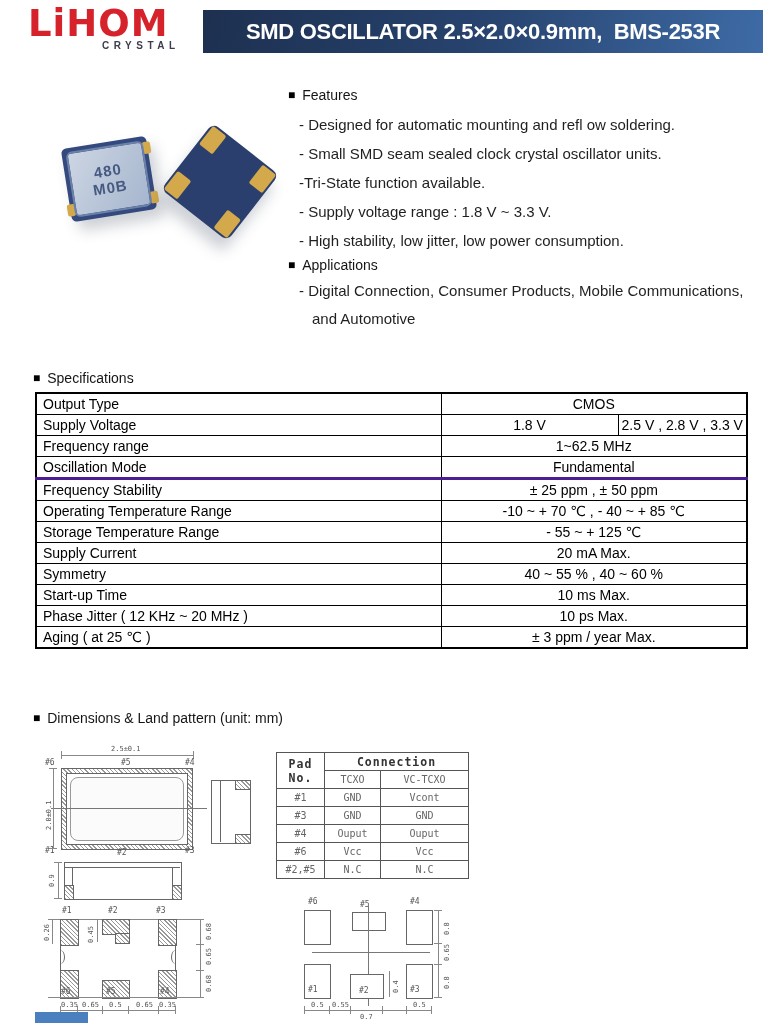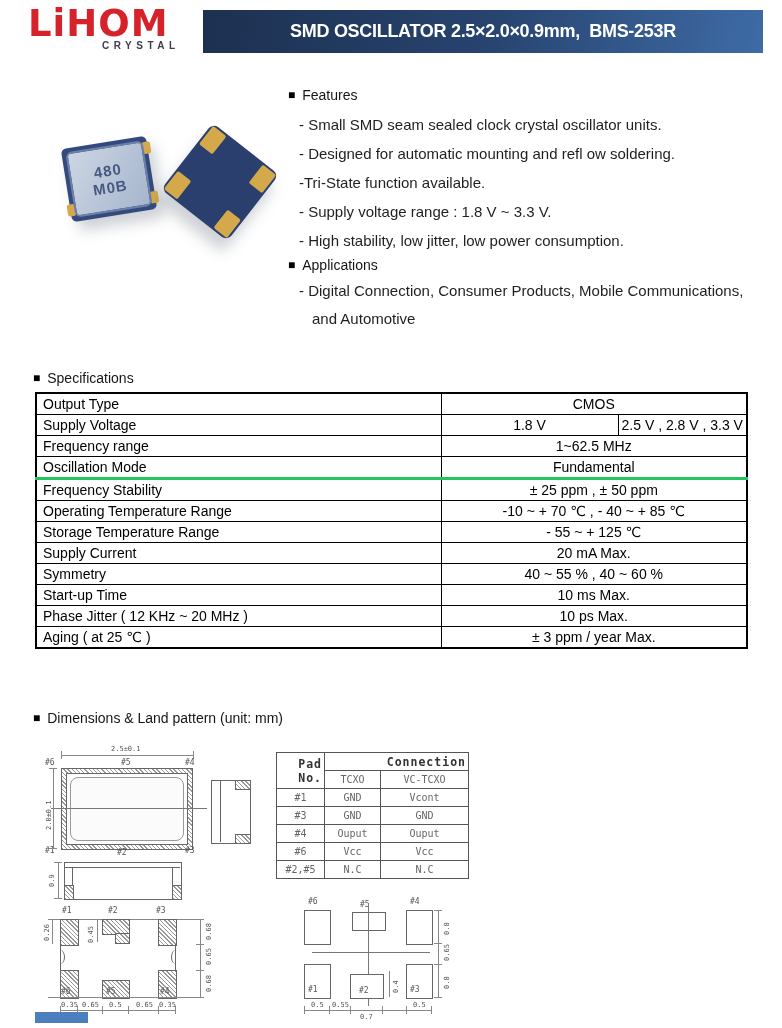--- a/index.html
+++ b/index.html
@@ -7,21 +7,21 @@
         font-family:"Liberation Sans","DejaVu Sans",sans-serif;color:#1c1c1c;}
   .abs{position:absolute;}
 
   
   #logo-text{left:28px;top:2px;font-size:37px;font-weight:bold;color:#d6232b;letter-spacing:1px;
              font-family:"DejaVu Sans",sans-serif;}
   #logo-sub{left:102px;top:40px;font-size:10px;font-weight:bold;letter-spacing:4.5px;color:#3d3d4d;}
   #banner{left:203px;top:10px;width:560px;height:43px;
           background:linear-gradient(100deg,#1d3050 0%,#27436e 50%,#3e6ba6 100%);
           display:flex;align-items:center;justify-content:center;}
-  #banner-title{color:#ffffff;font-size:18px;font-weight:bold;white-space:pre;letter-spacing:-0.3px;}
+  #banner-title{color:#ffffff;font-size:22px;font-weight:bold;white-space:pre;letter-spacing:-0.3px;}
 
   
   #chip-top{left:66px;top:142px;width:86px;height:74px;background:#34497e;border-radius:5px;
             transform:rotate(-9deg);box-shadow:6px 10px 14px rgba(60,70,90,.25);}
   #chip-top .lid{position:absolute;left:4px;top:4px;right:4px;bottom:4px;border-radius:6px;
             background:linear-gradient(125deg,#ccd5e3,#a6b6ce);border:2px solid #6c81a8;
             display:flex;flex-direction:column;align-items:center;justify-content:center;}
   #chip-top .mark{color:#465980;font-weight:bold;font-size:15px;line-height:17px;letter-spacing:1px;}
   .gold{position:absolute;background:#d3a94b;border-radius:2px;}
   #chip-bottom{left:178px;top:140px;width:84px;height:84px;background:#2b3f6e;border-radius:7px;
@@ -31,27 +31,27 @@
   .sec-head{display:flex;align-items:center;gap:7px;font-size:14px;color:#151515;}
   .bullet{font-size:12px;color:#000;line-height:1;}
   .feat-item{height:29px;display:flex;align-items:center;font-size:15px;color:#1f1f1f;}
 
   
   #spec-table{position:absolute;left:35px;top:392px;width:711px;border-collapse:collapse;
               font-size:14px;color:#000;border:2px solid #000;table-layout:fixed;}
   #spec-table td{border:1px solid #000;height:20px;padding:0 6px;overflow:hidden;white-space:nowrap;}
   #spec-table td.lab{text-align:left;}
   #spec-table td.val{text-align:center;padding:0 2px;}
-  #spec-table tr.thick td{border-bottom:3px solid #22c55e;}
+  #spec-table tr.thick td{border-bottom:3px solid #4c1d95;}
 
   
   #conn-table{position:absolute;left:276px;top:752px;border-collapse:collapse;
               font-family:"DejaVu Sans Mono","Liberation Mono",monospace;font-size:10px;color:#666;}
   #conn-table td{border:1px solid #555;text-align:center;height:17px;padding:0 2px;}
-  #conn-table td.hdr{font-weight:bold;color:#333;font-size:11.5px;letter-spacing:1px;text-align:right;}
+  #conn-table td.hdr{font-weight:bold;color:#333;font-size:11.5px;letter-spacing:1px;}
 
   
   .hl{position:absolute;border-top:1px solid #888;}
   .vl{position:absolute;border-left:1px solid #888;}
   .box{position:absolute;border:1px solid #666;background:#fff;}
   .hatch{position:absolute;border:1px solid #666;
          background:repeating-linear-gradient(45deg,#999 0,#999 1px,#fff 1px,#fff 3px);}
   .dlab{position:absolute;font-size:7px;color:#555;white-space:nowrap;
         font-family:"DejaVu Sans Mono","Liberation Mono",monospace;}
   .pin{position:absolute;font-size:8px;color:#555;white-space:nowrap;
@@ -85,22 +85,22 @@
     <div class="gold" style="right:2px;top:2px;width:17px;height:23px;"></div>
     <div class="gold" style="left:2px;bottom:2px;width:17px;height:23px;"></div>
     <div class="gold" style="right:2px;bottom:2px;width:17px;height:23px;"></div>
   </div>
 
   <div class="abs sec-head" style="left:288px;top:87px;">
     <span class="bullet">■</span>
     <span>Features</span>
   </div>
   <div class="abs" style="left:299px;top:110px;">
+    <div class="feat-item">- Designed for automatic mounting and refl ow soldering.</div>
     <div class="feat-item">- Small SMD seam sealed clock crystal oscillator units.</div>
-    <div class="feat-item">- Designed for automatic mounting and refl ow soldering.</div>
     <div class="feat-item">-Tri-State function available.</div>
     <div class="feat-item">- Supply voltage range : 1.8 V ~ 3.3 V.</div>
     <div class="feat-item">- High stability, low jitter, low power consumption.</div>
   </div>
 
   <div class="abs sec-head" style="left:288px;top:257px;">
     <span class="bullet">■</span>
     <span>Applications</span>
   </div>
   <div class="abs feat-item" style="left:299px;top:276px;">- Digital Connection, Consumer Products, Mobile Communications,</div>

